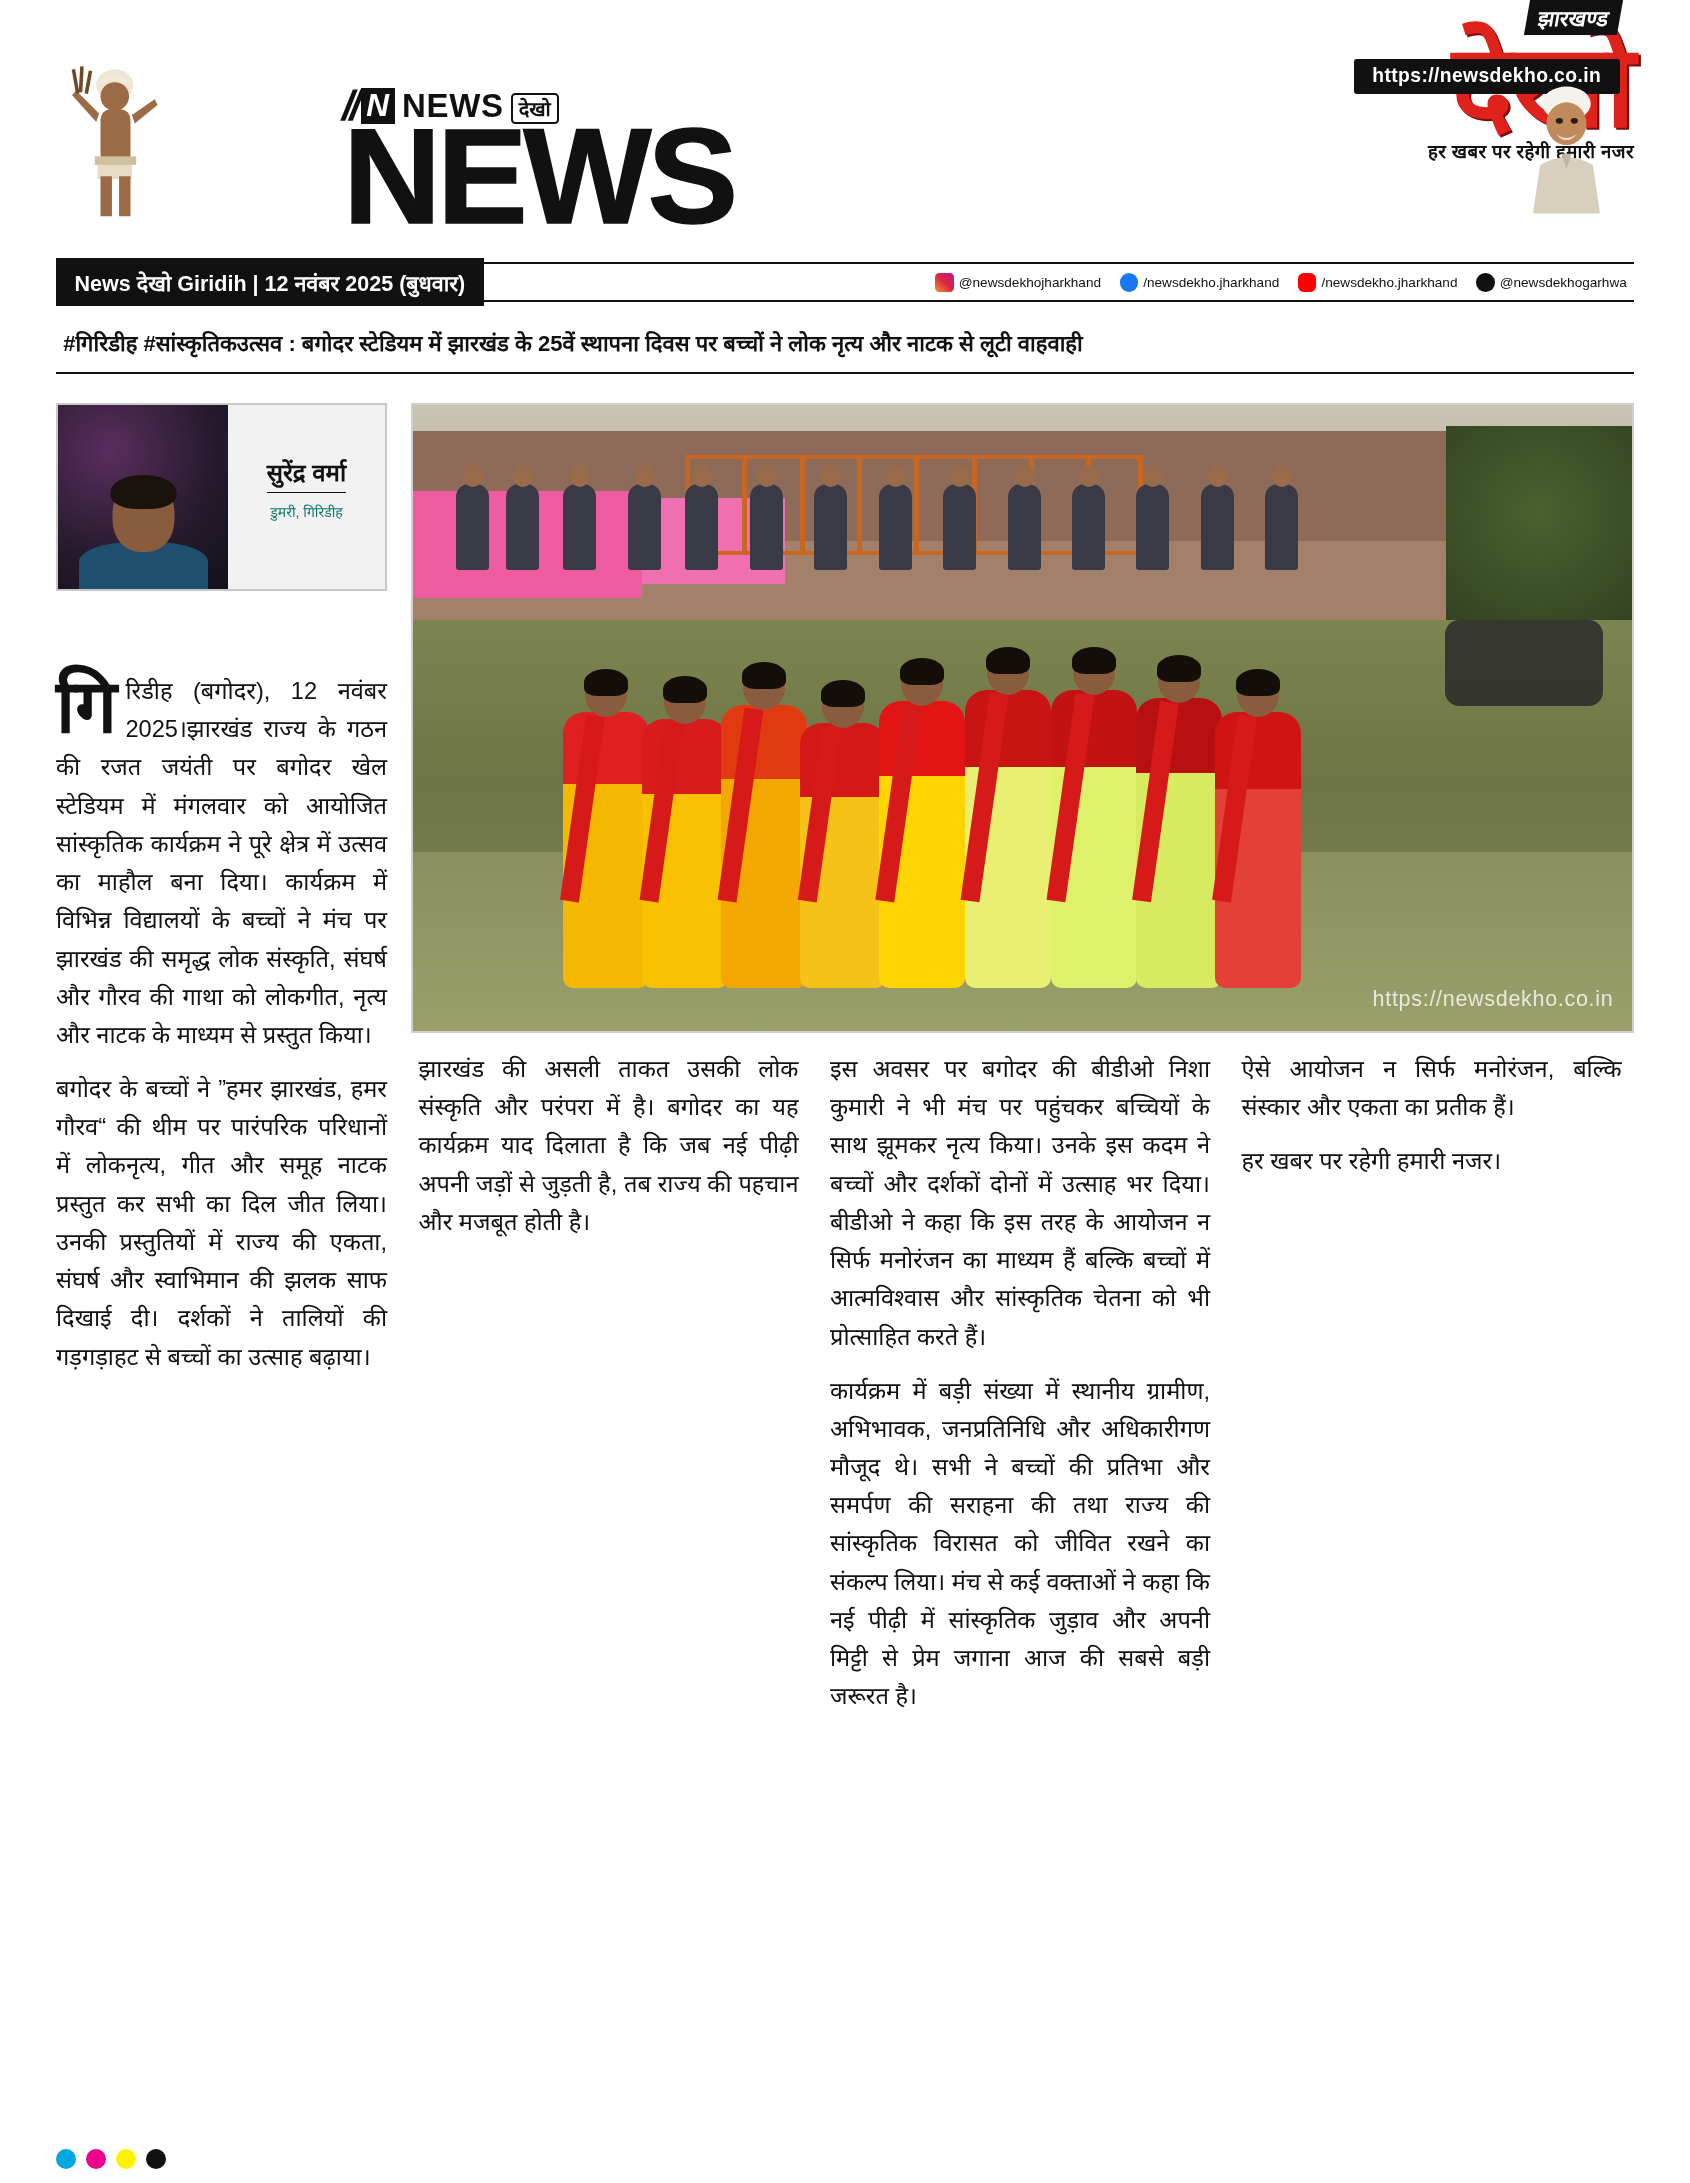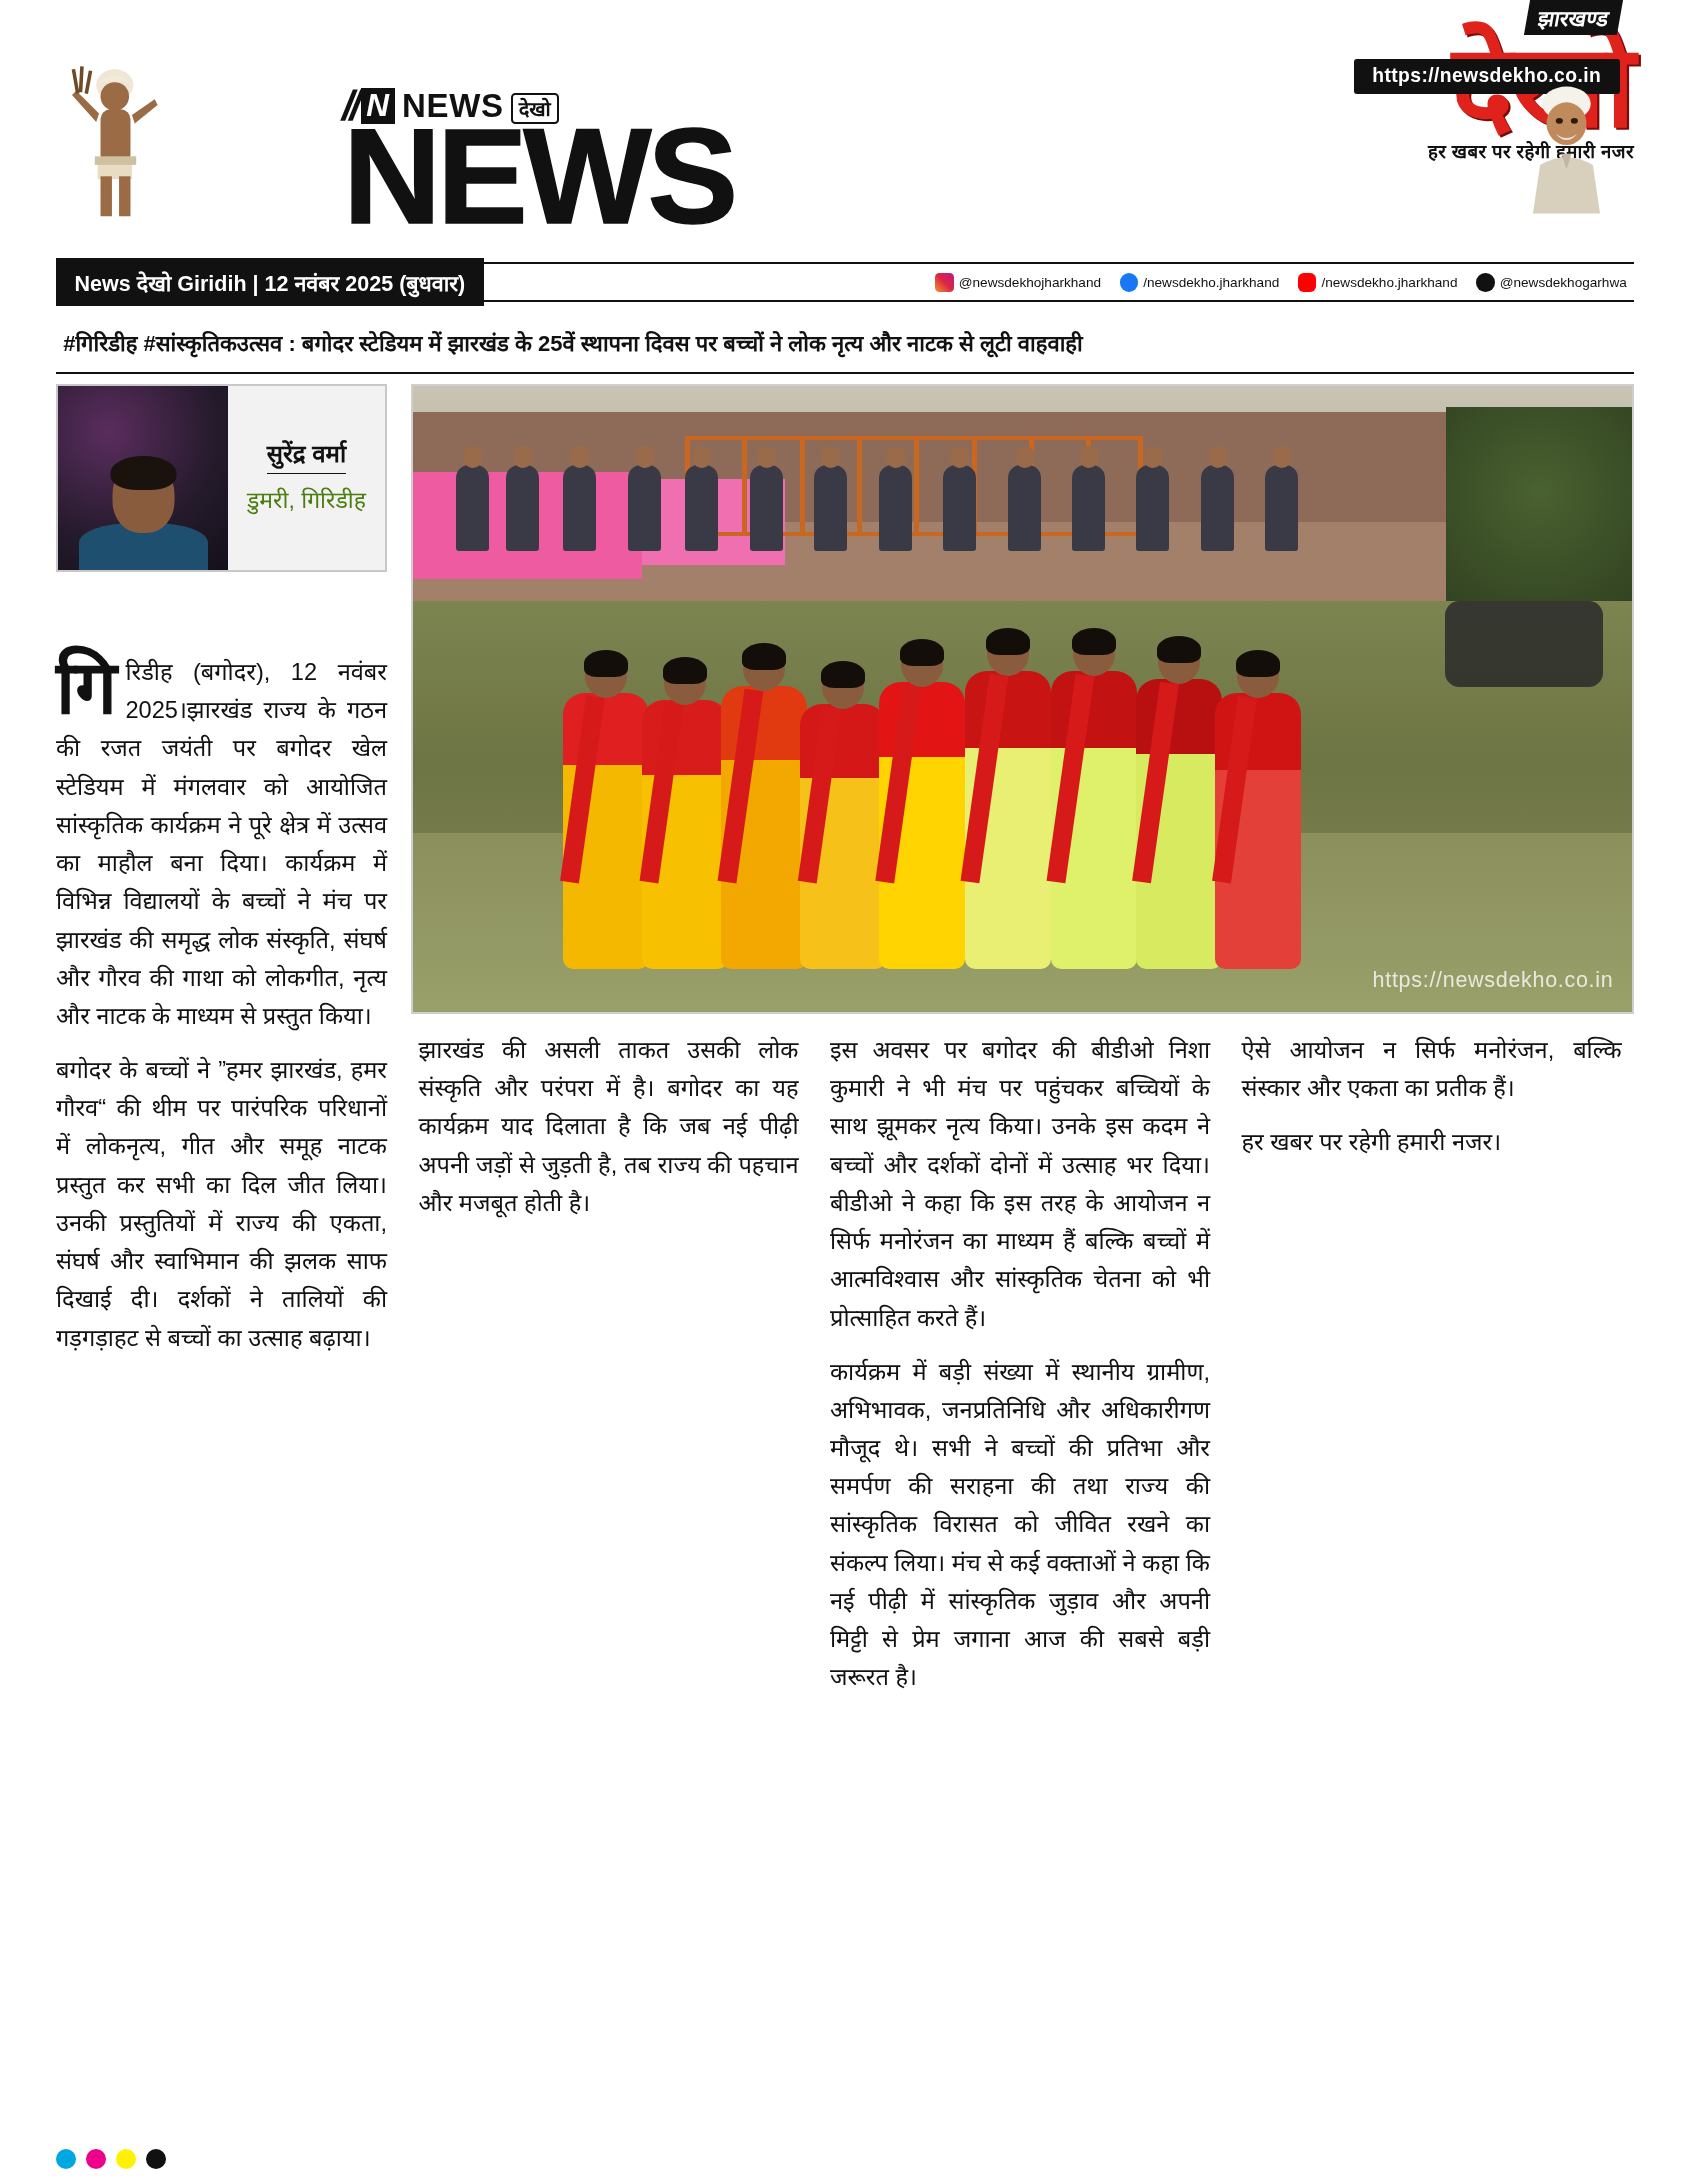--- a/index.html
+++ b/index.html
@@ -201,21 +201,21 @@
     color: #111;
     margin-top: 27px;
     padding: 0 7.2px 13px 7.2px;
     border-bottom: 2.1px solid #111;
     line-height: 1.35;
   }
 
   
   .top-row {
     display: flex;
-    margin-top: 10px;
+    margin-top: 29px;
     gap: 24px;
   }
   .byline-card {
     width: 331px;
     border: 2.1px solid #c8c8c8;
     background: #f2f2f2;
     flex-shrink: 0;
     height: 188px;
     display: flex;
     align-items: stretch;
@@ -259,22 +259,22 @@
   .byline-name {
     font-size: 24px;
     font-weight: bold;
     color: #111;
     border-bottom: 1.4px solid #111;
     display: inline-block;
     padding-bottom: 4.3px;
     margin-bottom: 8.6px;
   }
   .byline-place {
-    font-size: 23px;
-    color: #4d7c0f;
+    font-size: 14px;
+    color: #0f766e;
   }
 
   .hero-photo {
     flex: 1;
     height: 630px;
     border: 2.1px solid #cfcfcf;
     position: relative;
     overflow: hidden;
     background: #6b7a4a;
   }

